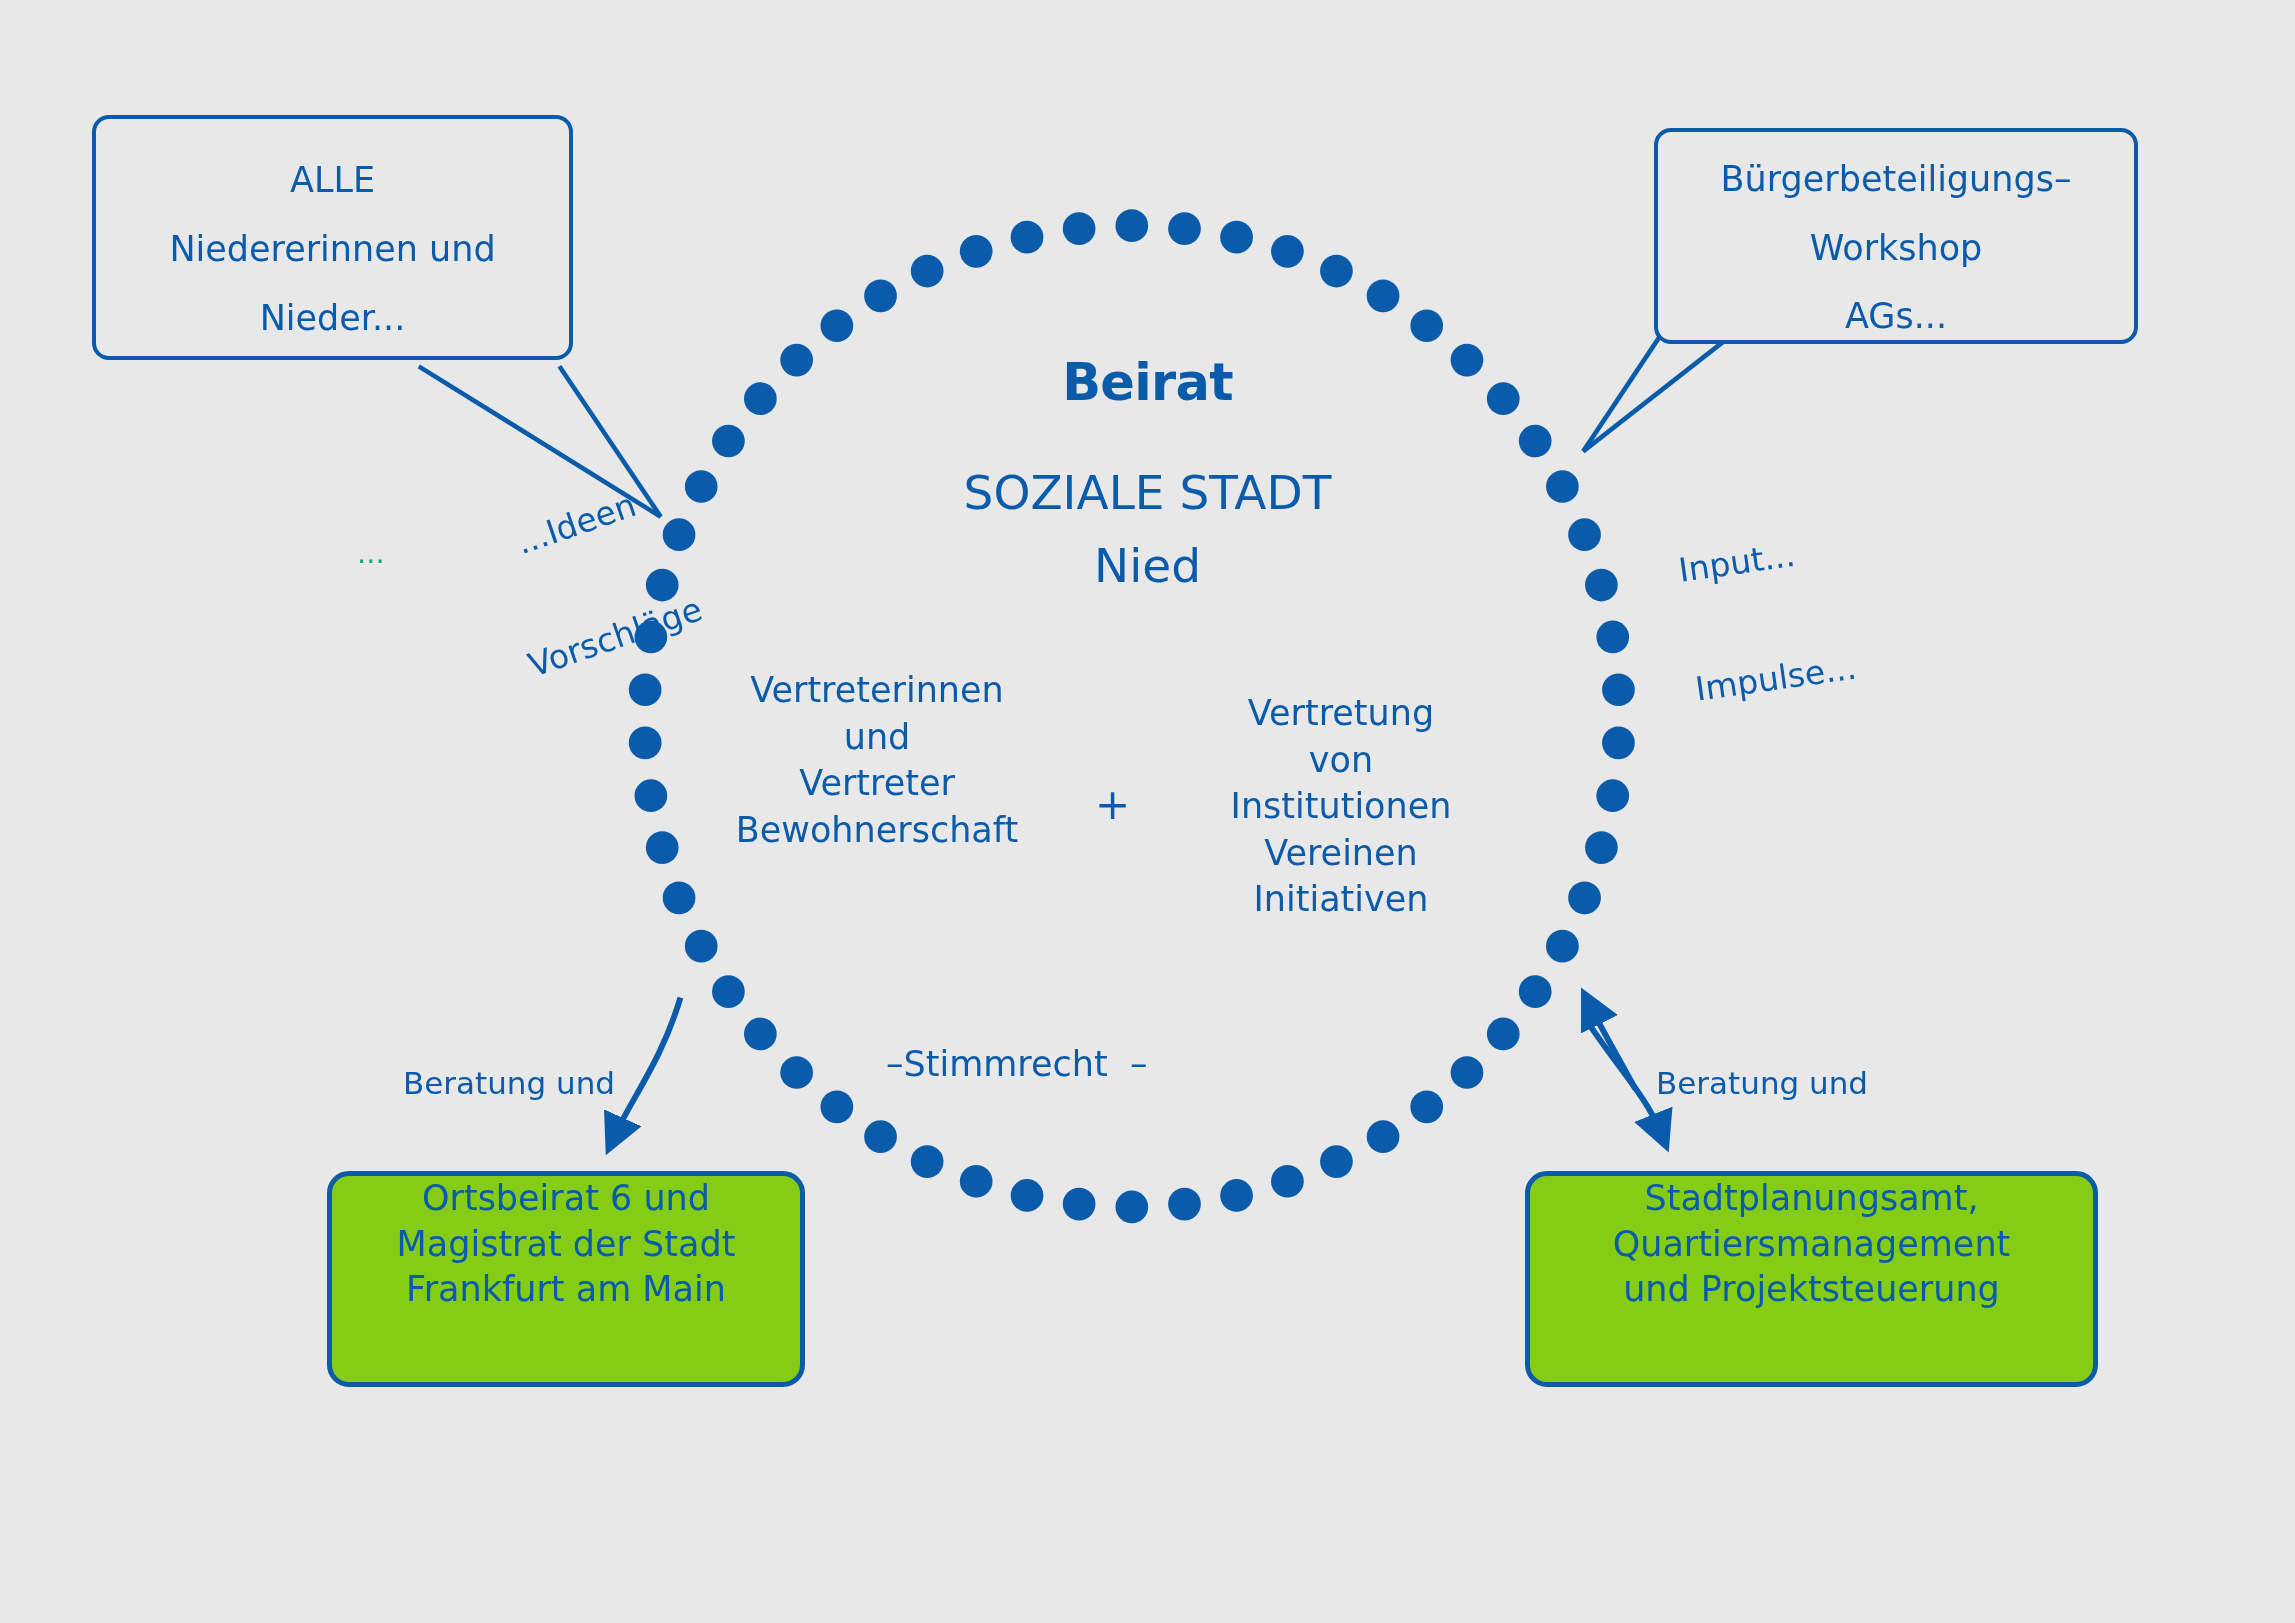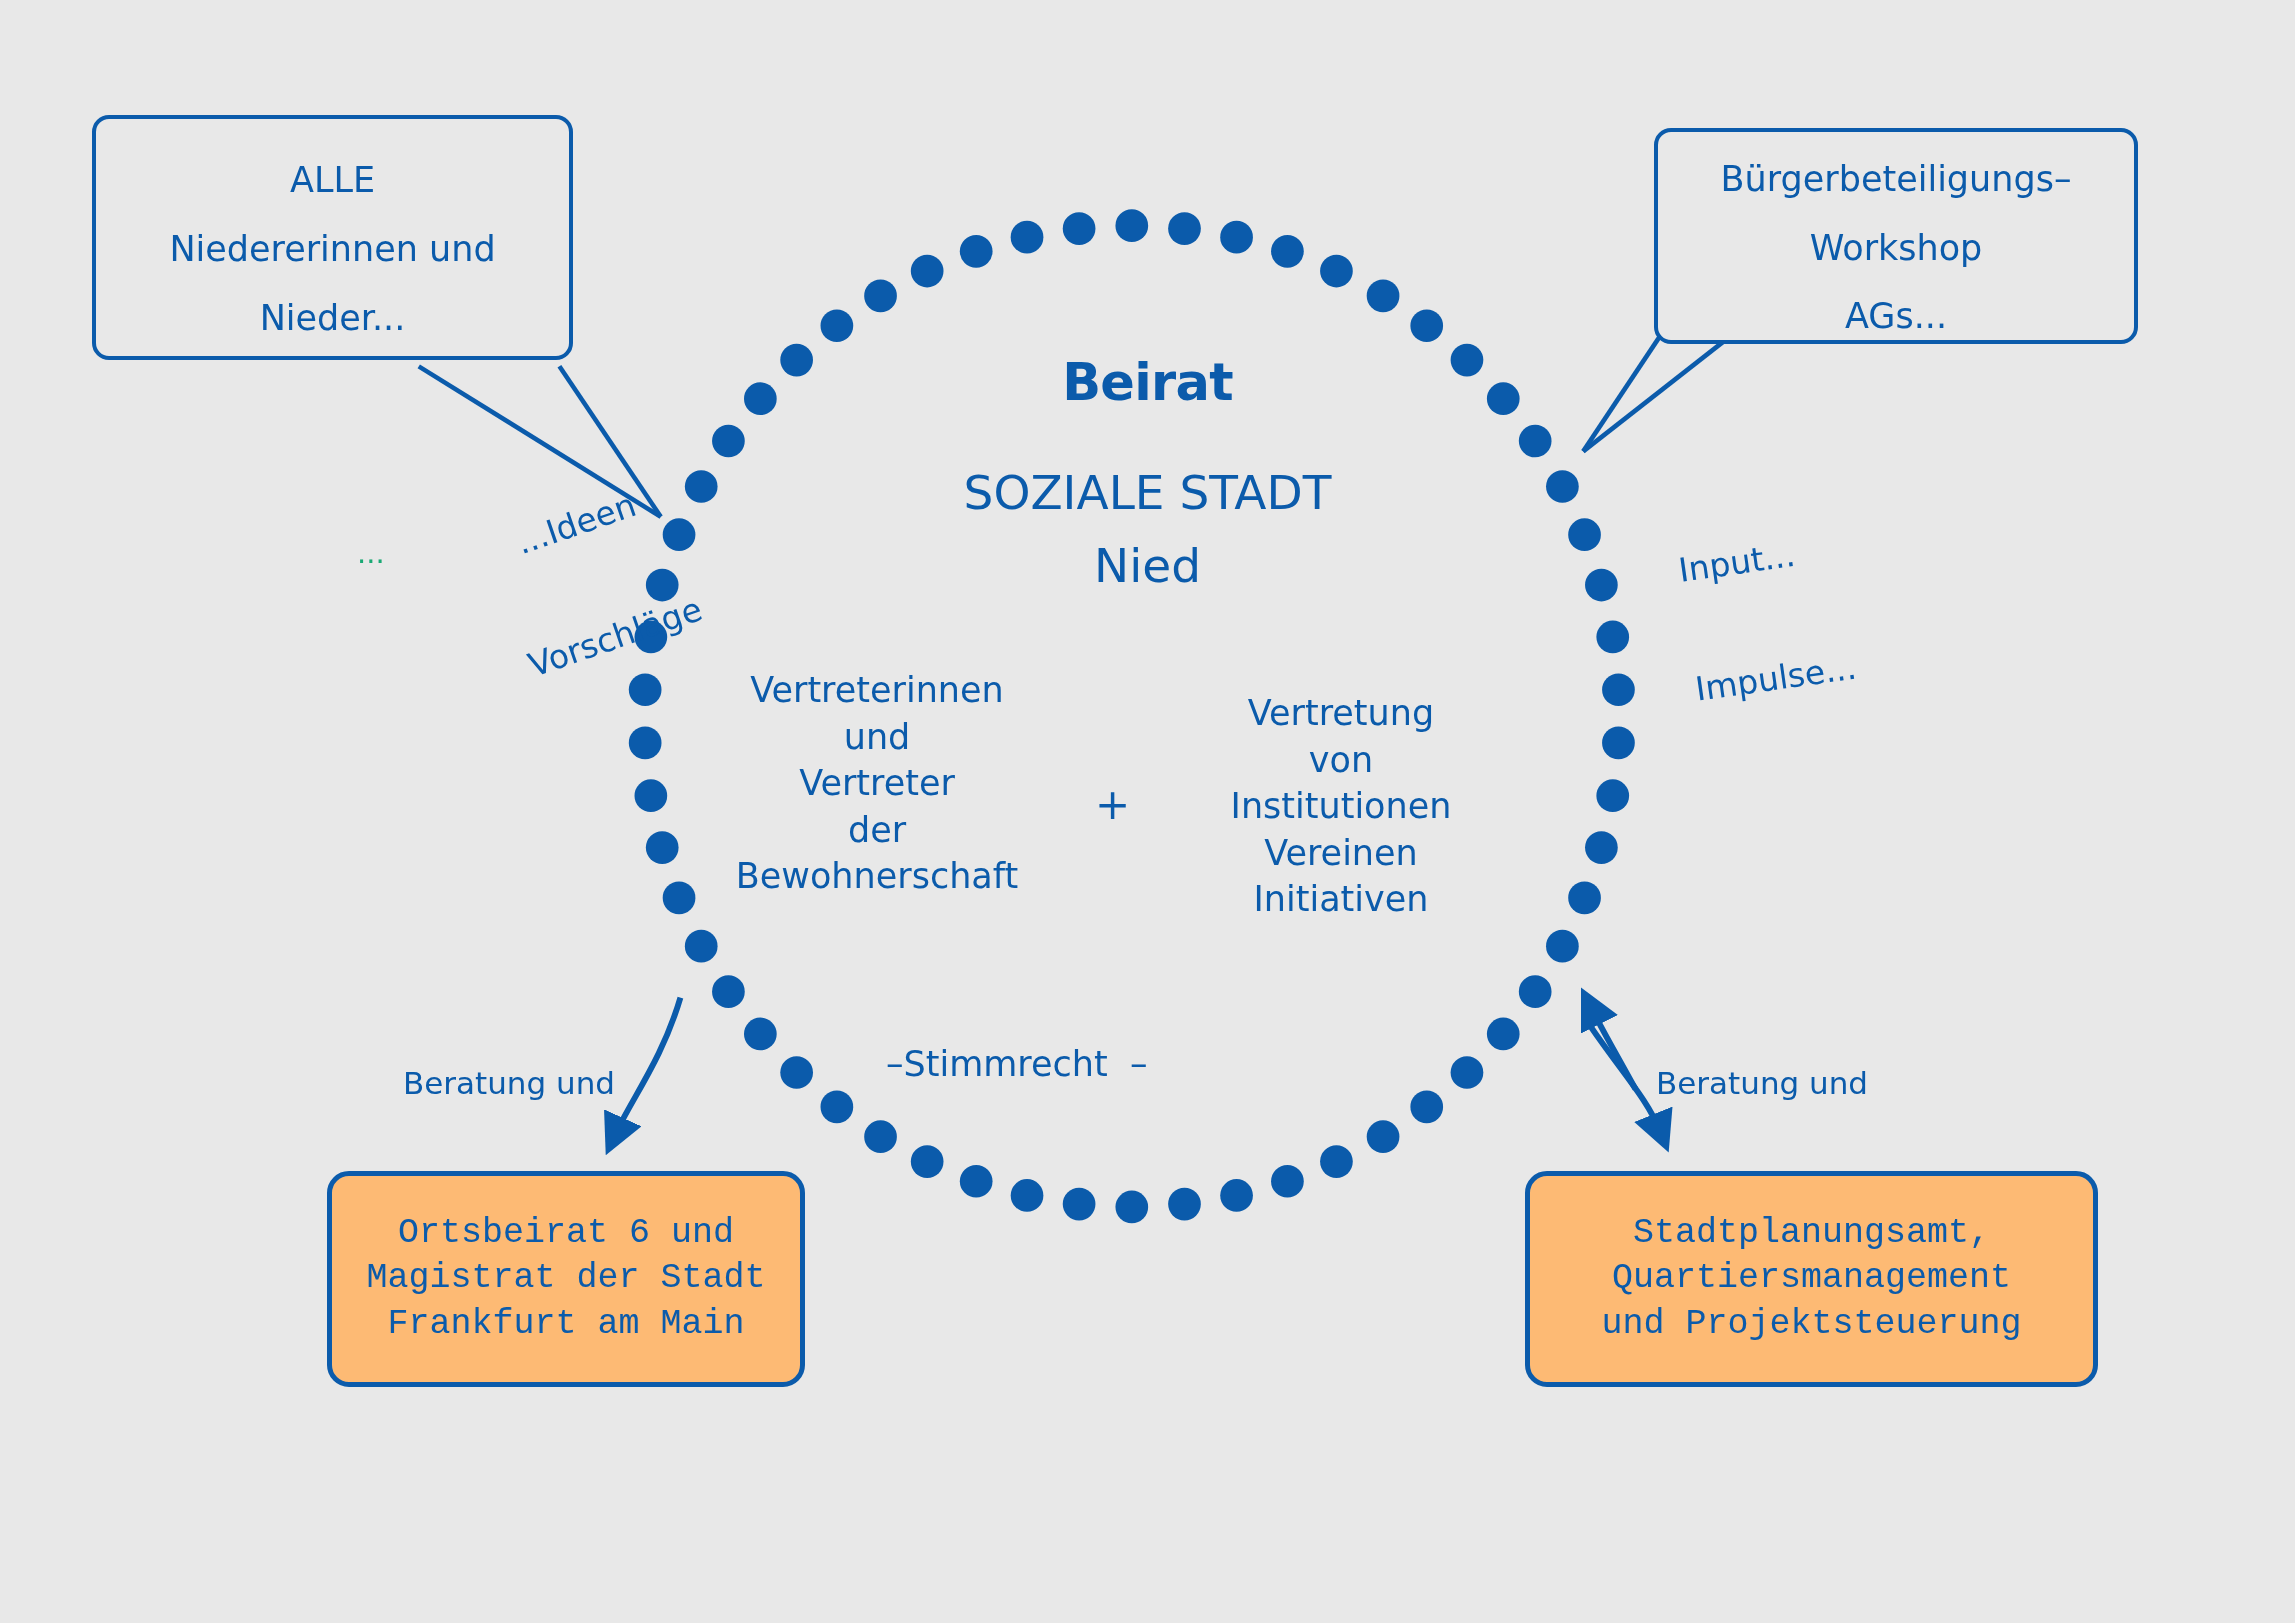--- a/index.html
+++ b/index.html
@@ -43,29 +43,28 @@
     justify-content: center;
   }
   .bubble .lines { width: 100%; }
   .bubble .ln { display: block; white-space: pre; margin-top: 24px; }
 
   
   .rbox {
     position: absolute;
     border: 5.9px solid #0b5bab;
     border-radius: 22px;
-    background: #fdba74;
+    background: #84cc16;
     color: #0b5bab;
     text-align: center;
     line-height: 1.3;
     box-sizing: border-box;
     display: flex;
-    align-items: center;
+    align-items: flex-start;
     justify-content: center;
-    font-family: Liberation Mono, monospace;
   }
   .rbox .ln { display: block; white-space: pre; }
 
   
   .ctr-title {
     position: absolute;
     text-align: center;
     color: #0b5bab;
     font-weight: bold;
     letter-spacing: -0.7px;
@@ -212,21 +211,20 @@
   <div class="ctr-title" style="left:886px; top:353px; width:523px; font-size:51px;">Beirat</div>
 
   <div class="ctr-sub" style="left:886px; top:465px; width:523px; font-size:47px;">SOZIALE STADT</div>
 
   <div class="ctr-sub" style="left:886px; top:538px; width:523px; font-size:47px;">Nied</div>
 
   <div class="col-txt" style="left:694px; top:667px; width:366px; font-size:35px;">
     <span class="ln">Vertreterinnen</span>
     <span class="ln">und</span>
     <span class="ln">Vertreter</span>
-    <span class="ln">der</span>
     <span class="ln">Bewohnerschaft</span>
   </div>
 
   <div class="plus" style="left:1073px; top:780px; width:79px; font-size:42px;">+</div>
 
   <div class="col-txt" style="left:1171px; top:667px; width:340px; font-size:35px;margin-top:23px;">
     <span class="ln">Vertretung</span>
     <span class="ln">von</span>
     <span class="ln">Institutionen</span>
     <span class="ln">Vereinen</span>

